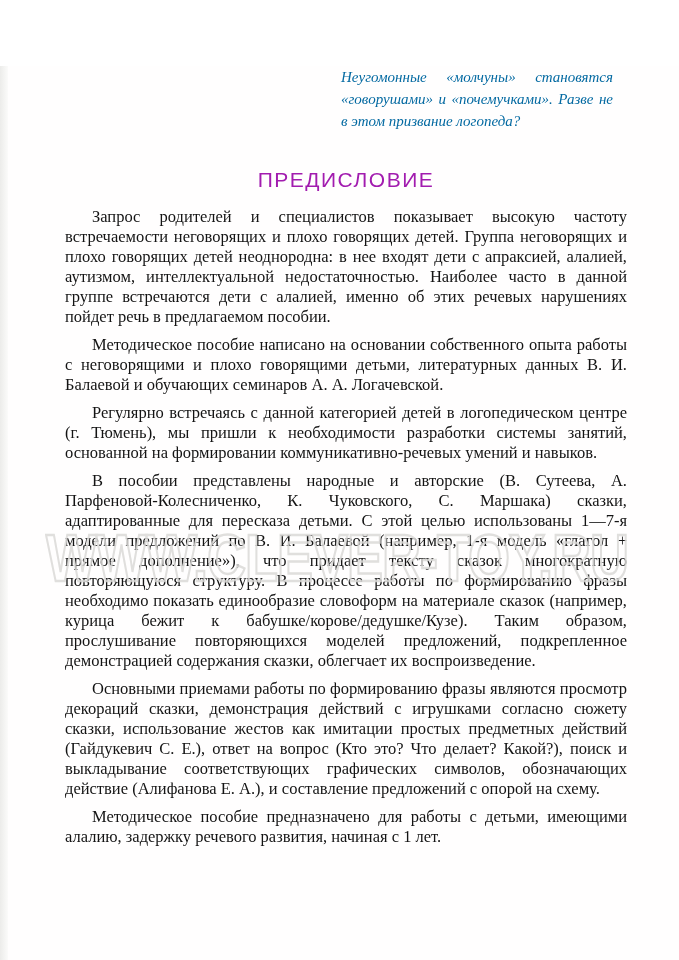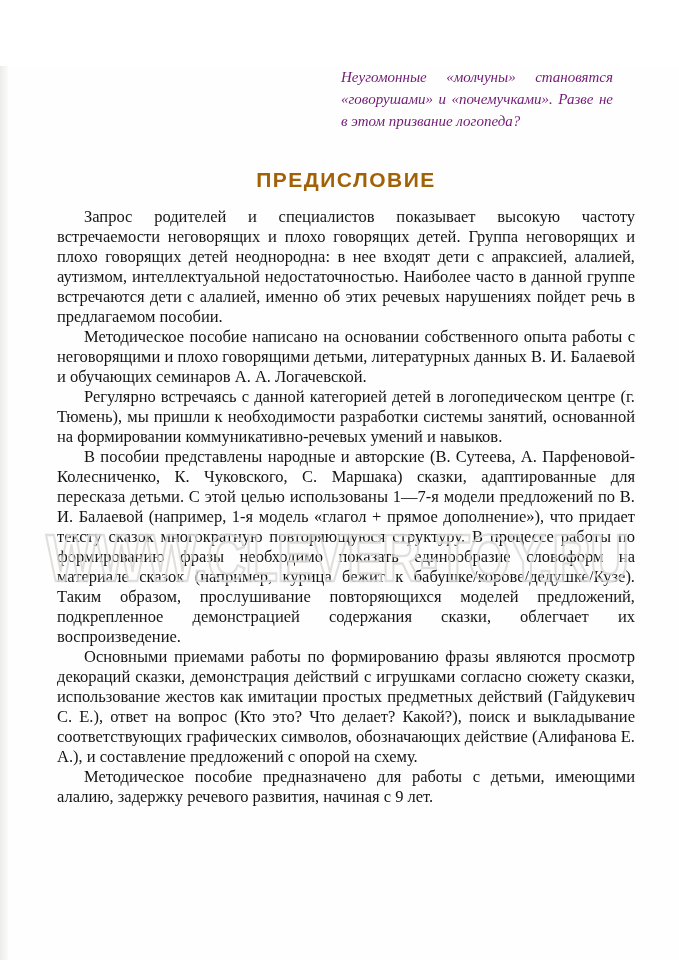--- a/index.html
+++ b/index.html
@@ -30,36 +30,36 @@
     width: 8px; height: 960px;
     background: linear-gradient(to right, #ececea, #fbfbfa);
   }
   .epigraph {
     width: 272px;
     margin: 66px 22px 0 auto;
     font-style: italic;
     font-size: 15px;
     line-height: 22px;
     text-align: justify;
-    color: #701a75;
+    color: #0369a1;
   }
   .title {
     margin: 36px 0 0 0;
     text-align: center;
     font-family: "Liberation Sans", sans-serif;
-    font-weight: 700;
+    font-weight: 400;
     font-size: 21px;
     letter-spacing: 1.5px;
-    color: #a16207;
+    color: #a21caf;
   }
   .body-text {
     margin-top: 15px;
   }
   .para {
-    margin: 0;
+    margin: 8px;
     font-size: 16.5px;
     line-height: 20px;
     text-align: justify;
     text-indent: 27px;
     color: #141414;
     hyphens: auto;
     -webkit-hyphens: auto;
   }
   .watermark {
     position: absolute;
@@ -89,18 +89,18 @@
   <p class="epigraph">Неугомонные «молчуны» становятся «говорушами» и «почемучками». Разве не в этом призвание логопеда?</p>
 
   <h1 class="title">ПРЕДИСЛОВИЕ</h1>
 
   <div class="body-text">
     <p class="para">Запрос родителей и специалистов показывает высокую частоту встречаемости неговорящих и плохо говорящих детей. Группа неговорящих и плохо говорящих детей неоднородна: в нее входят дети с апраксией, алалией, аутизмом, интеллектуальной недостаточностью. Наиболее часто в данной группе встречаются дети с алалией, именно об этих речевых нарушениях пойдет речь в предлагаемом пособии.</p>
     <p class="para">Методическое пособие написано на основании собственного опыта работы с неговорящими и плохо говорящими детьми, литературных данных В. И. Балаевой и обучающих семинаров А. А. Логачевской.</p>
     <p class="para">Регулярно встречаясь с данной категорией детей в логопедическом центре (г. Тюмень), мы пришли к необходимости разработки системы занятий, основанной на формировании коммуникативно-речевых умений и навыков.</p>
     <p class="para">В пособии представлены народные и авторские (В. Сутеева, А. Парфеновой-Колесниченко, К. Чуковского, С. Маршака) сказки, адаптированные для пересказа детьми. С этой целью использованы 1—7-я модели предложений по В. И. Балаевой (например, 1-я модель «глагол + прямое дополнение»), что придает тексту сказок многократную повторяющуюся структуру. В процессе работы по формированию фразы необходимо показать единообразие словоформ на материале сказок (например, курица бежит к бабушке/корове/дедушке/Кузе). Таким образом, прослушивание повторяющихся моделей предложений, подкрепленное демонстрацией содержания сказки, облегчает их воспроизведение.</p>
     <p class="para">Основными приемами работы по формированию фразы являются просмотр декораций сказки, демонстрация действий с игрушками согласно сюжету сказки, использование жестов как имитации простых предметных действий (Гайдукевич С. Е.), ответ на вопрос (Кто это? Что делает? Какой?), поиск и выкладывание соответствующих графических символов, обозначающих действие (Алифанова Е. А.), и составление предложений с опорой на схему.</p>
-    <p class="para">Методическое пособие предназначено для работы с детьми, имеющими алалию, задержку речевого развития, начиная с 9 лет.</p>
+    <p class="para">Методическое пособие предназначено для работы с детьми, имеющими алалию, задержку речевого развития, начиная с 1 лет.</p>
   </div>
 
   <div class="watermark">WWW.CLEVER-TOY.RU</div>
 
 </div>
 
 </body></html>

